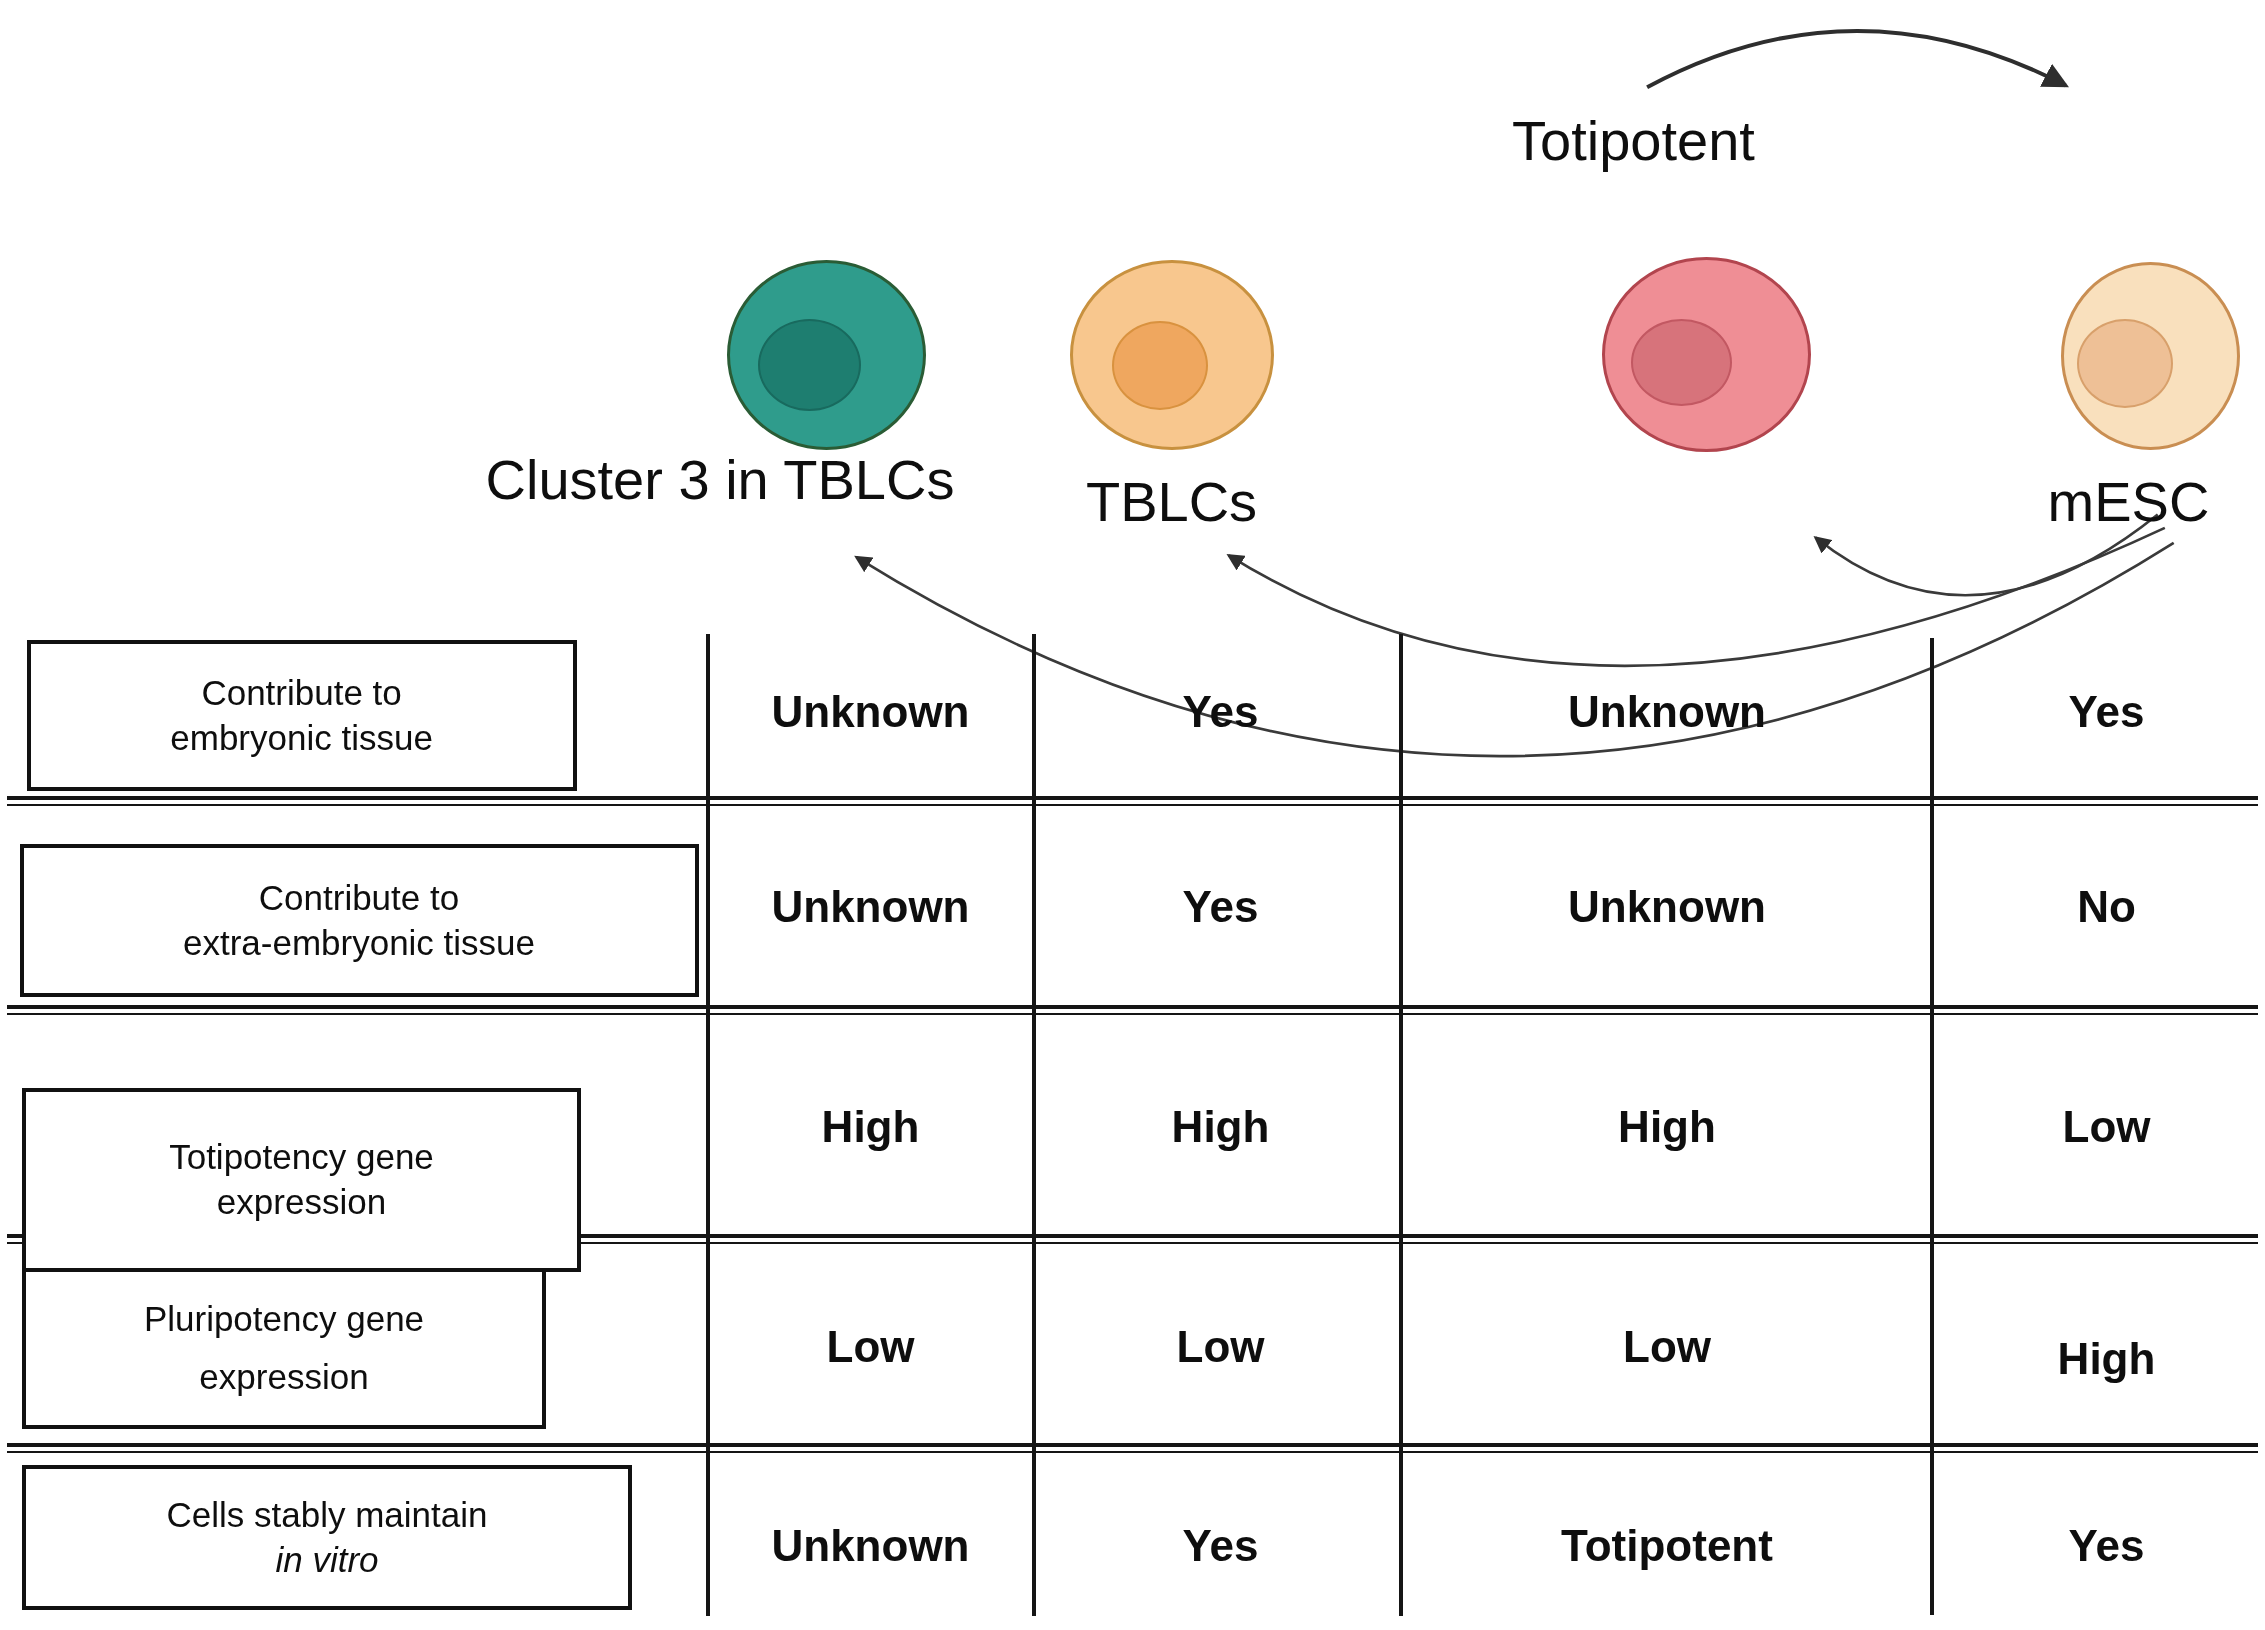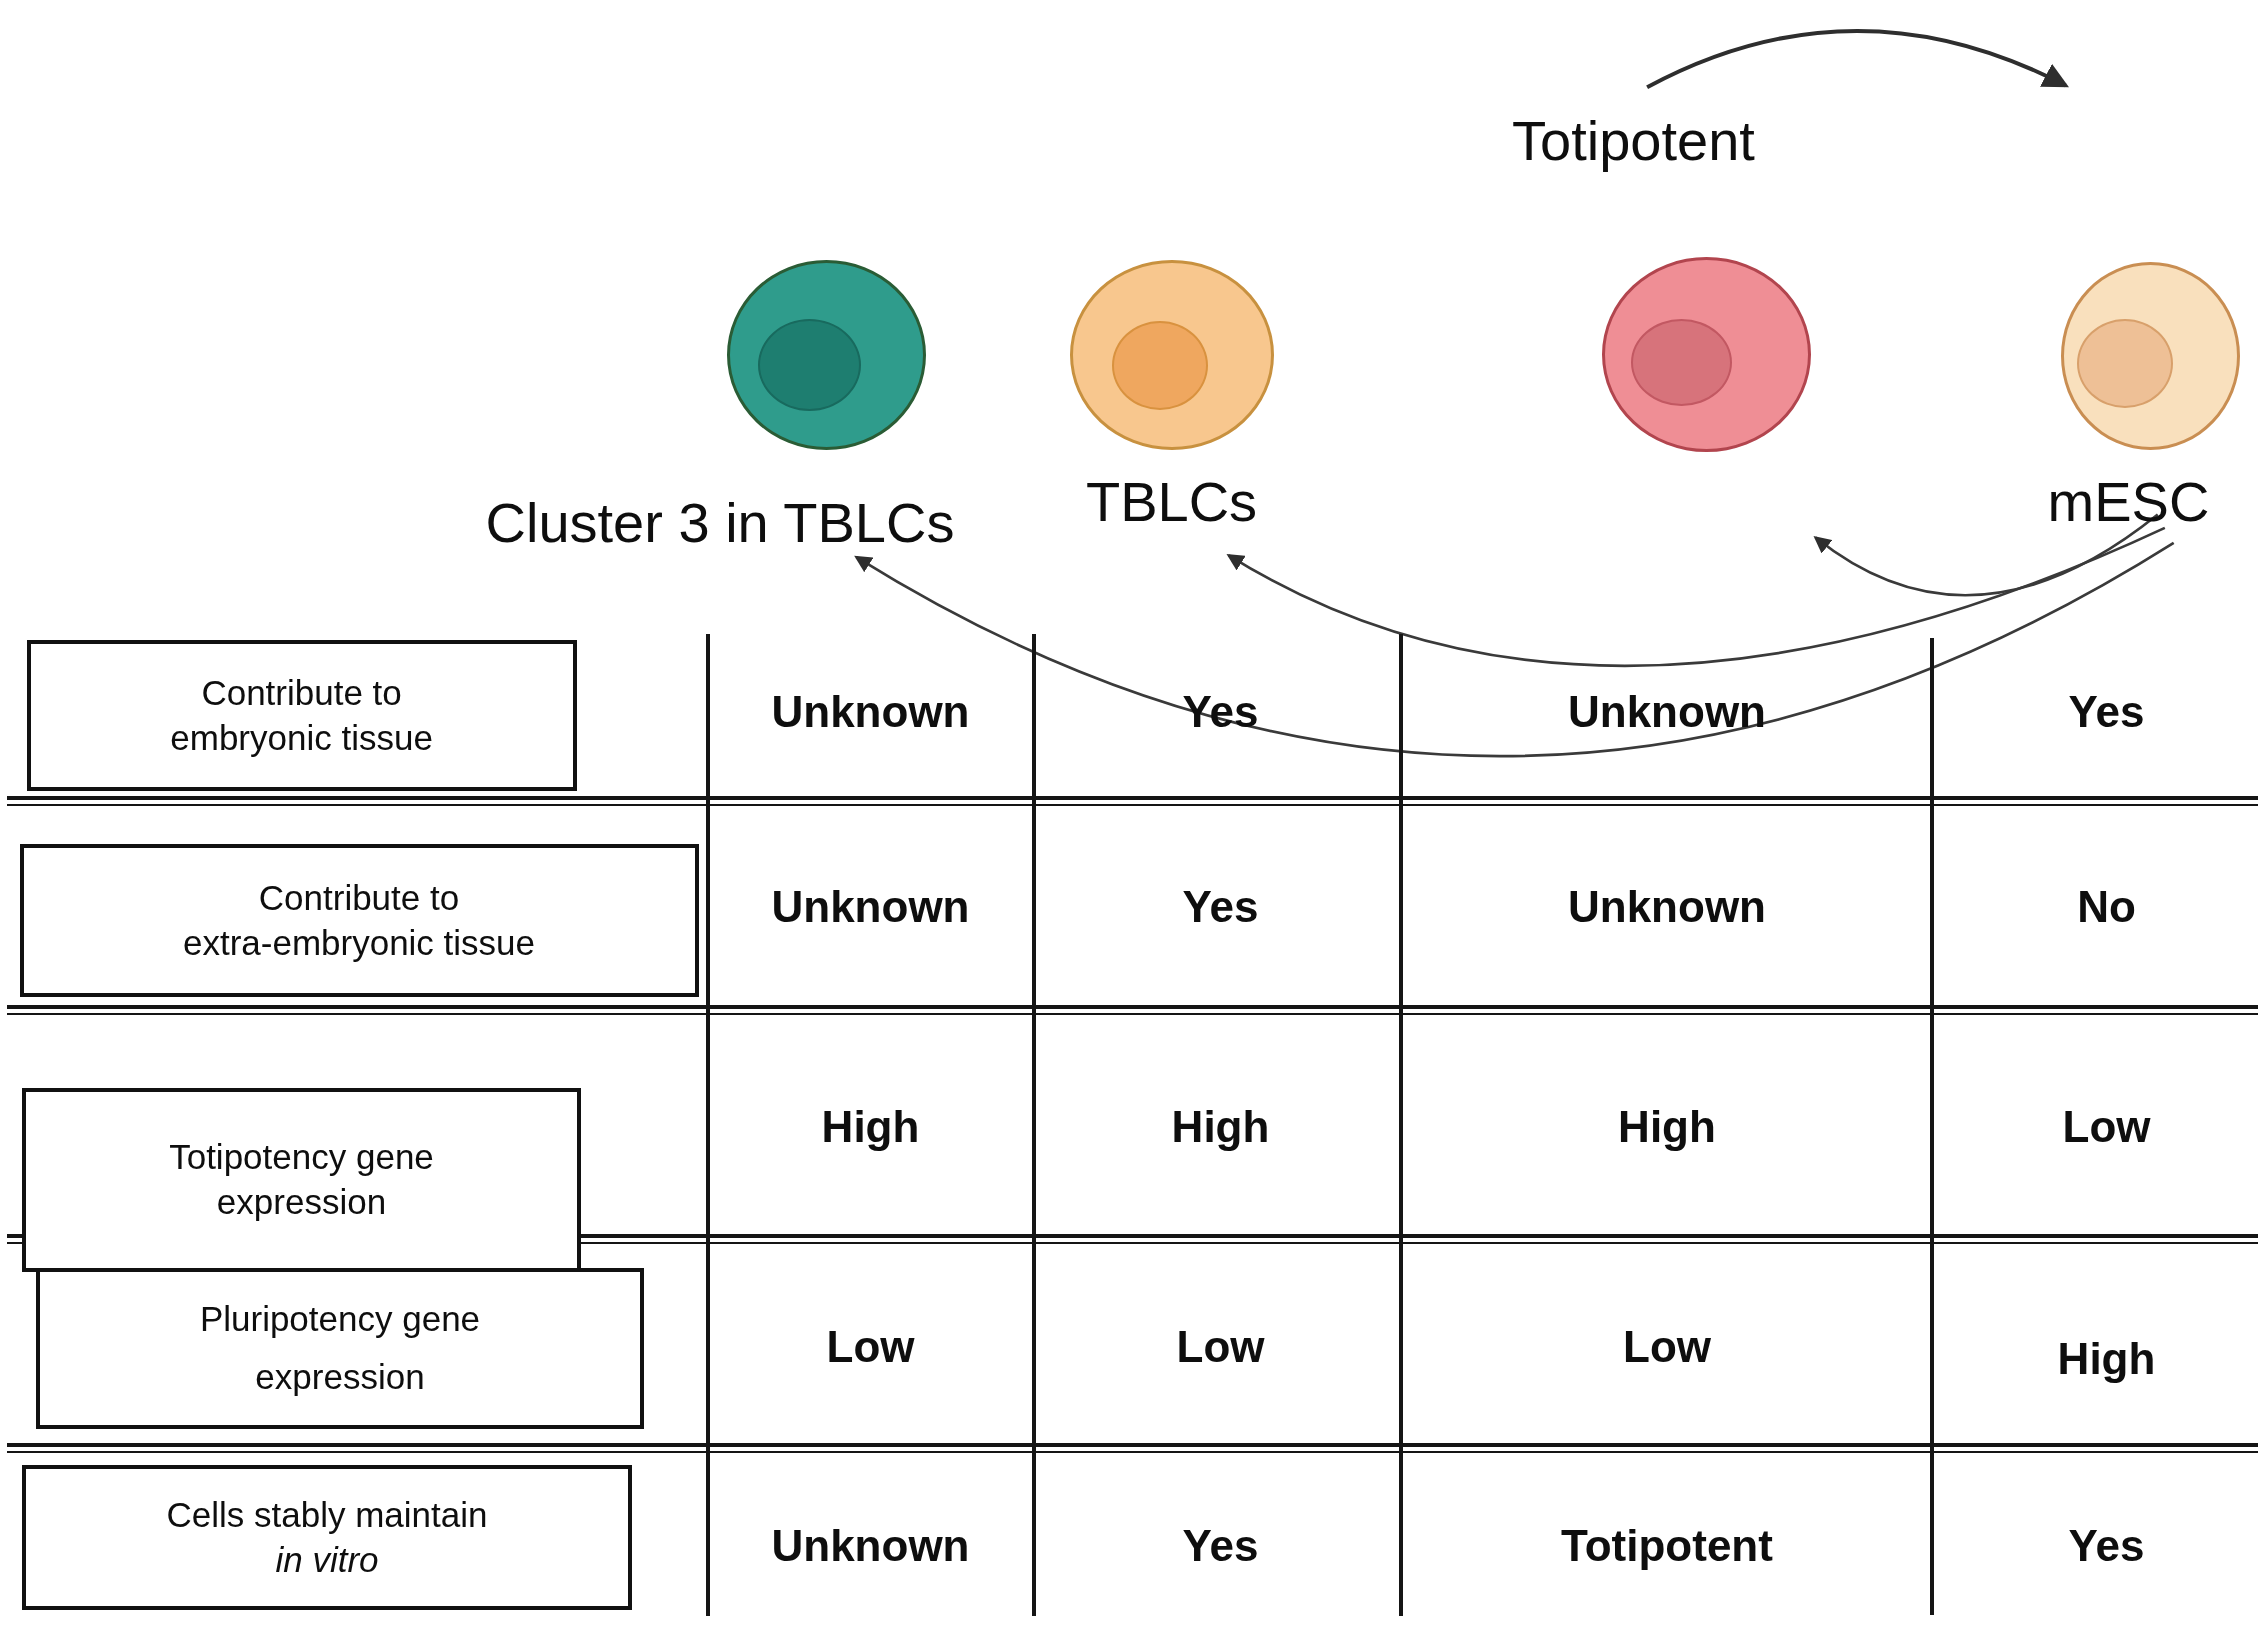--- a/index.html
+++ b/index.html
@@ -92,21 +92,21 @@
   <div class="cell-body" style="left: 1070px; top: 260px; width: 204px; height: 190px; background: rgb(248, 199, 142); border-color: rgb(200, 145, 63);">
     <div class="cell-nucleus" style="left: 39px; top: 58px; width: 96px; height: 89px; background: rgb(239, 167, 95); border-color: rgb(217, 146, 63);"></div>
   </div>
   <div class="cell-body" style="left: 1602px; top: 257px; width: 209px; height: 195px; background: rgb(239, 142, 149); border-color: rgb(178, 69, 78);">
     <div class="cell-nucleus" style="left: 26px; top: 59px; width: 101px; height: 87px; background: rgb(215, 115, 123); border-color: rgb(194, 88, 98);"></div>
   </div>
   <div class="cell-body" style="left: 2061px; top: 262px; width: 179px; height: 188px; background: rgb(249, 224, 189); border-color: rgb(201, 142, 82);">
     <div class="cell-nucleus" style="left: 13.3px; top: 54px; width: 96px; height: 89px; background: rgb(238, 192, 150); border-color: rgb(216, 160, 107);"></div>
   </div>
 
-  <div class="abs ctr cell-label" style="left:454px;top:490px;width:532px;height:64px;">Cluster 3 in TBLCs</div>
+  <div class="abs ctr cell-label" style="left:454px;top:447px;width:532px;height:64px;">Cluster 3 in TBLCs</div>
   <div class="abs ctr cell-label" style="left:994px;top:469px;width:355px;height:64px;">TBLCs</div>
   <div class="abs ctr cell-label" style="left:1951px;top:469px;width:355px;height:64px;">mESC</div>
 
   <div class="vline" style="left:706px;top:634px;height:982px;"></div>
   <div class="vline" style="left:1032px;top:634px;height:982px;"></div>
   <div class="vline" style="left:1399px;top:634px;height:982px;"></div>
   <div class="vline" style="left:1930px;top:638px;height:977px;"></div>
 
   <div class="hline" style="left:7px;top:796px;width:2251px;"></div>
   <div class="hline" style="left:7px;top:1005px;width:2251px;"></div>
@@ -118,21 +118,21 @@
     <span>embryonic tissue</span>
   </div>
   <div class="rowhead" style="left:19.5px;top:844px;width:679px;height:153px;">
     <span>Contribute to</span>
     <span>extra-embryonic tissue</span>
   </div>
   <div class="rowhead" style="left:22px;top:1088px;width:559px;height:184px;">
     <span>Totipotency gene</span>
     <span>expression</span>
   </div>
-  <div class="rowhead" style="left:36px;top:1268px;width:608px;height:161px;gap:13px;">
+  <div class="rowhead" style="left:22px;top:1268px;width:524px;height:161px;gap:13px;">
     <span>Pluripotency gene</span>
     <span>expression</span>
   </div>
   <div class="rowhead" style="left:22px;top:1465px;width:610px;height:145px;">
     <span>Cells stably maintain</span>
     <span class="it">in vitro</span>
   </div>
 
   <div class="cellval" style="left:711px;top:671px;width:319px;">Unknown</div>
   <div class="cellval" style="left:1043px;top:671px;width:355px;">Yes</div>

